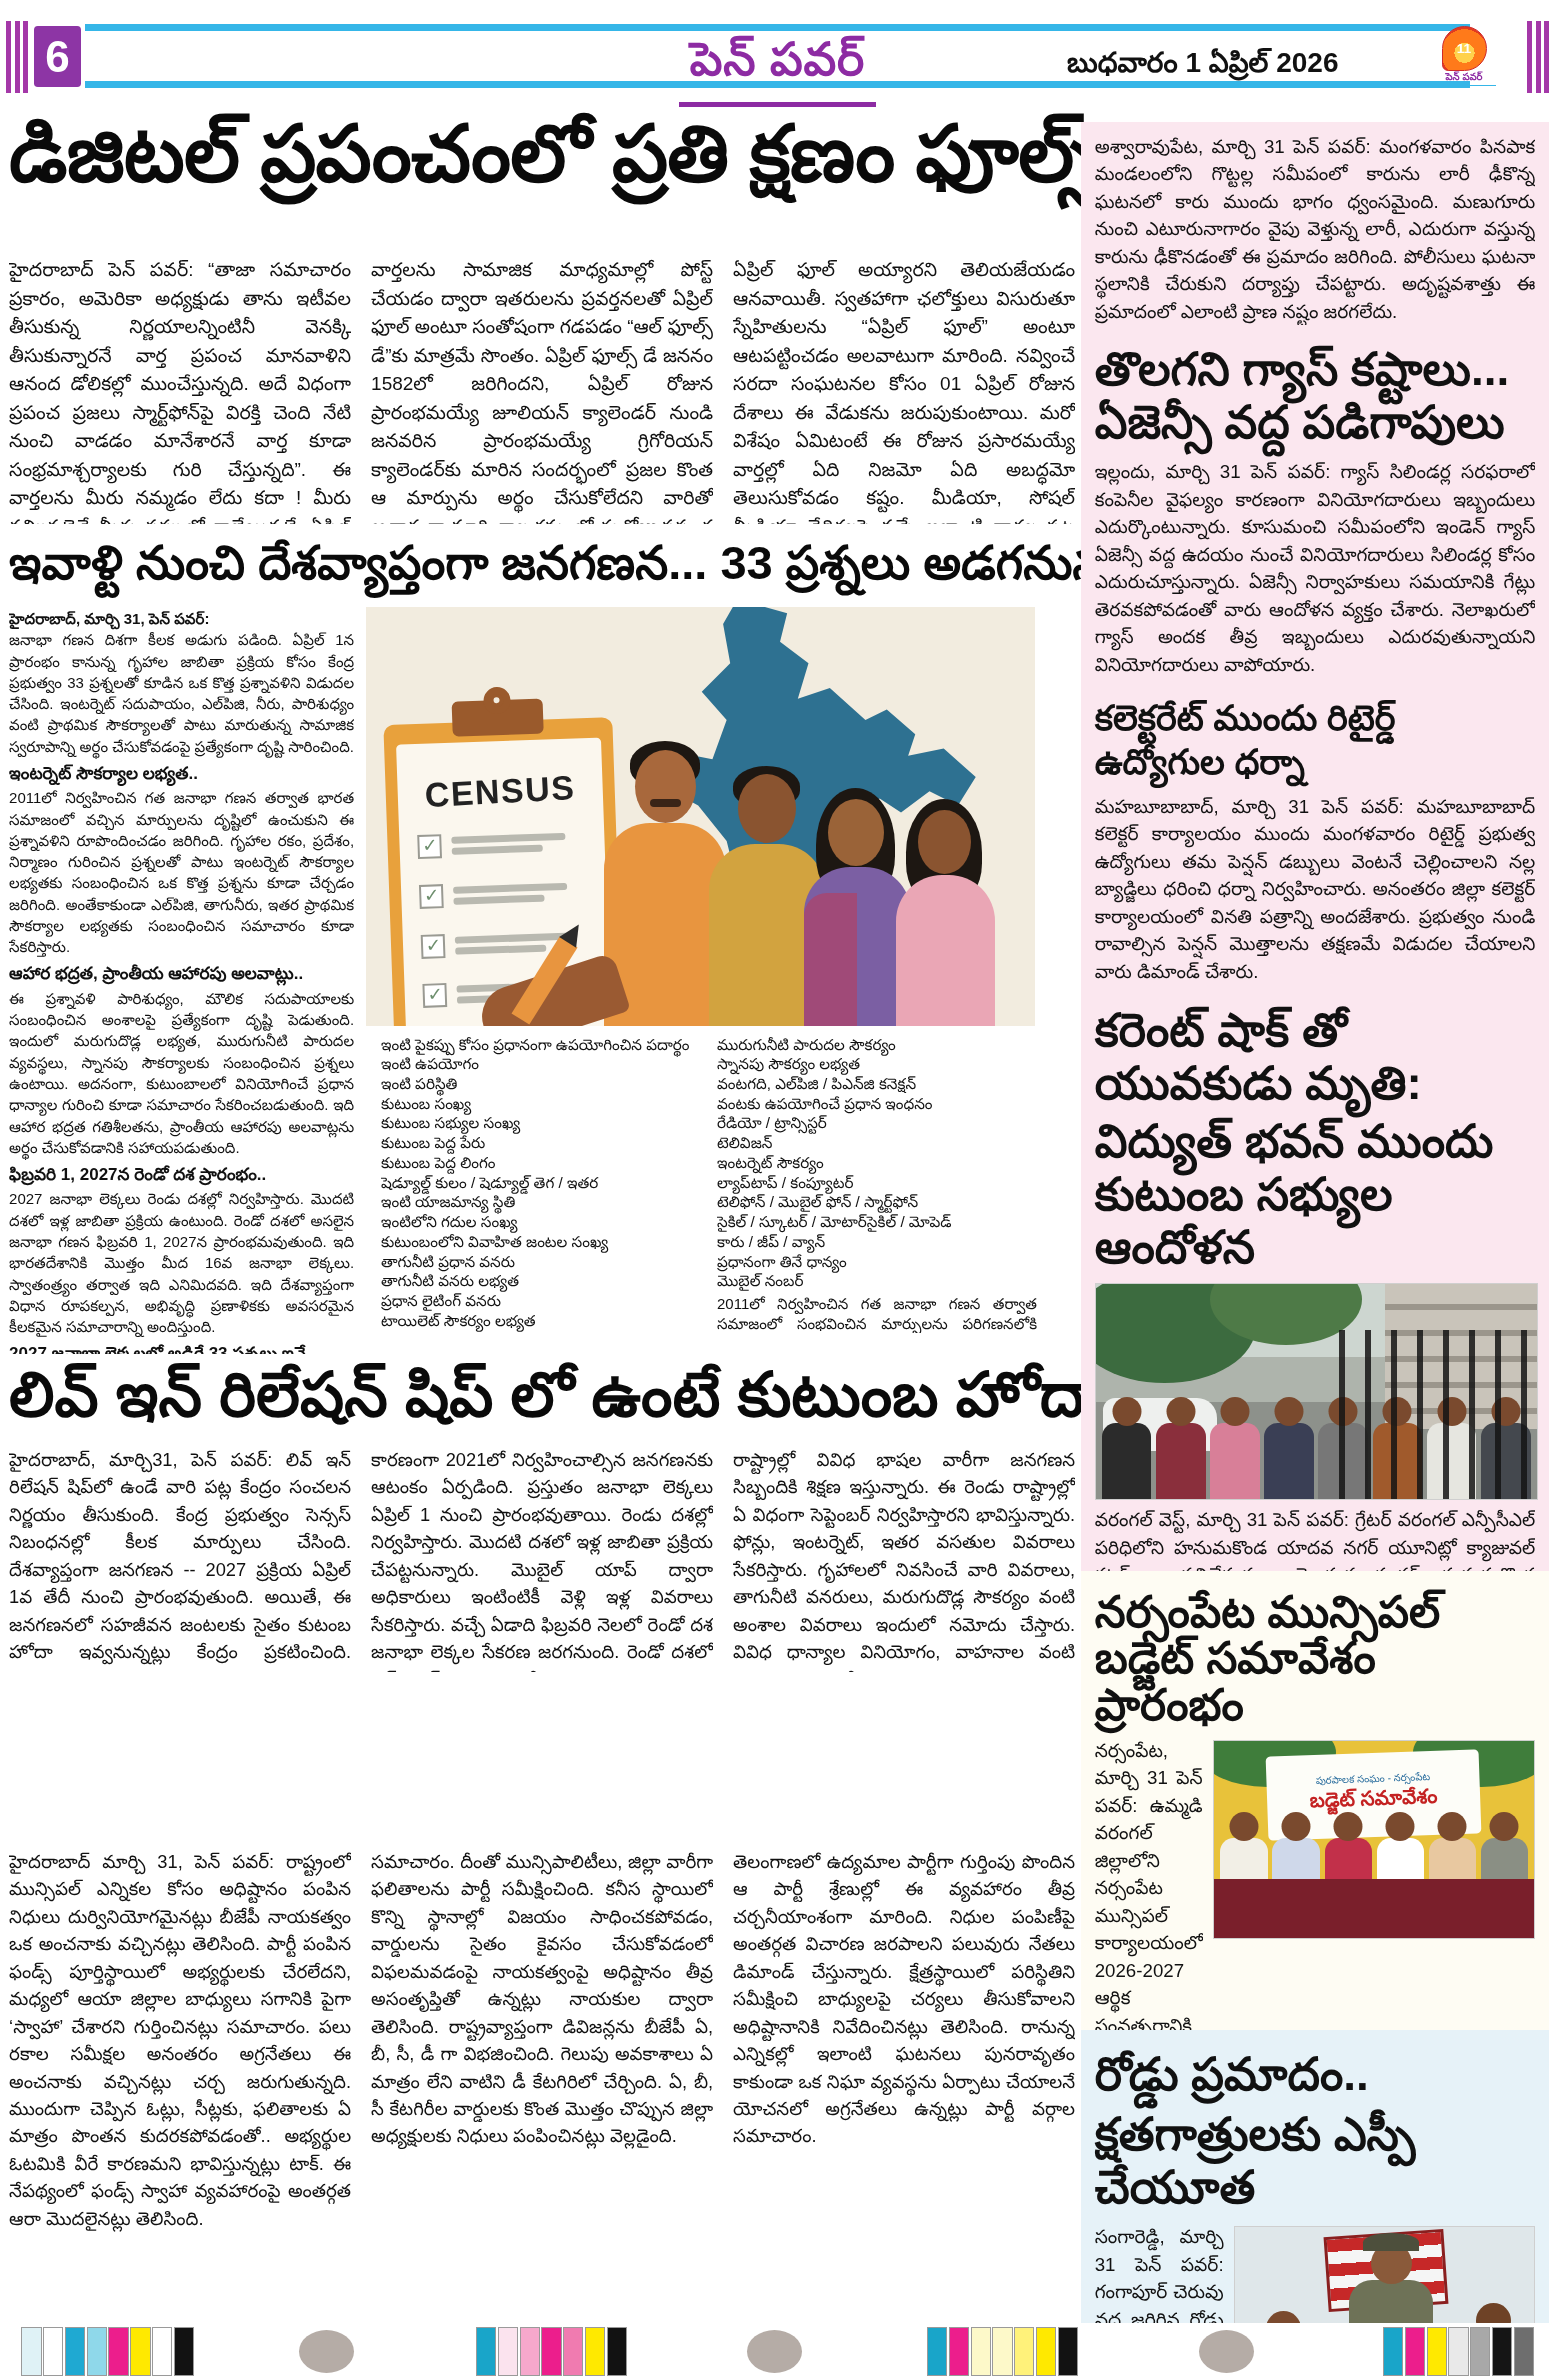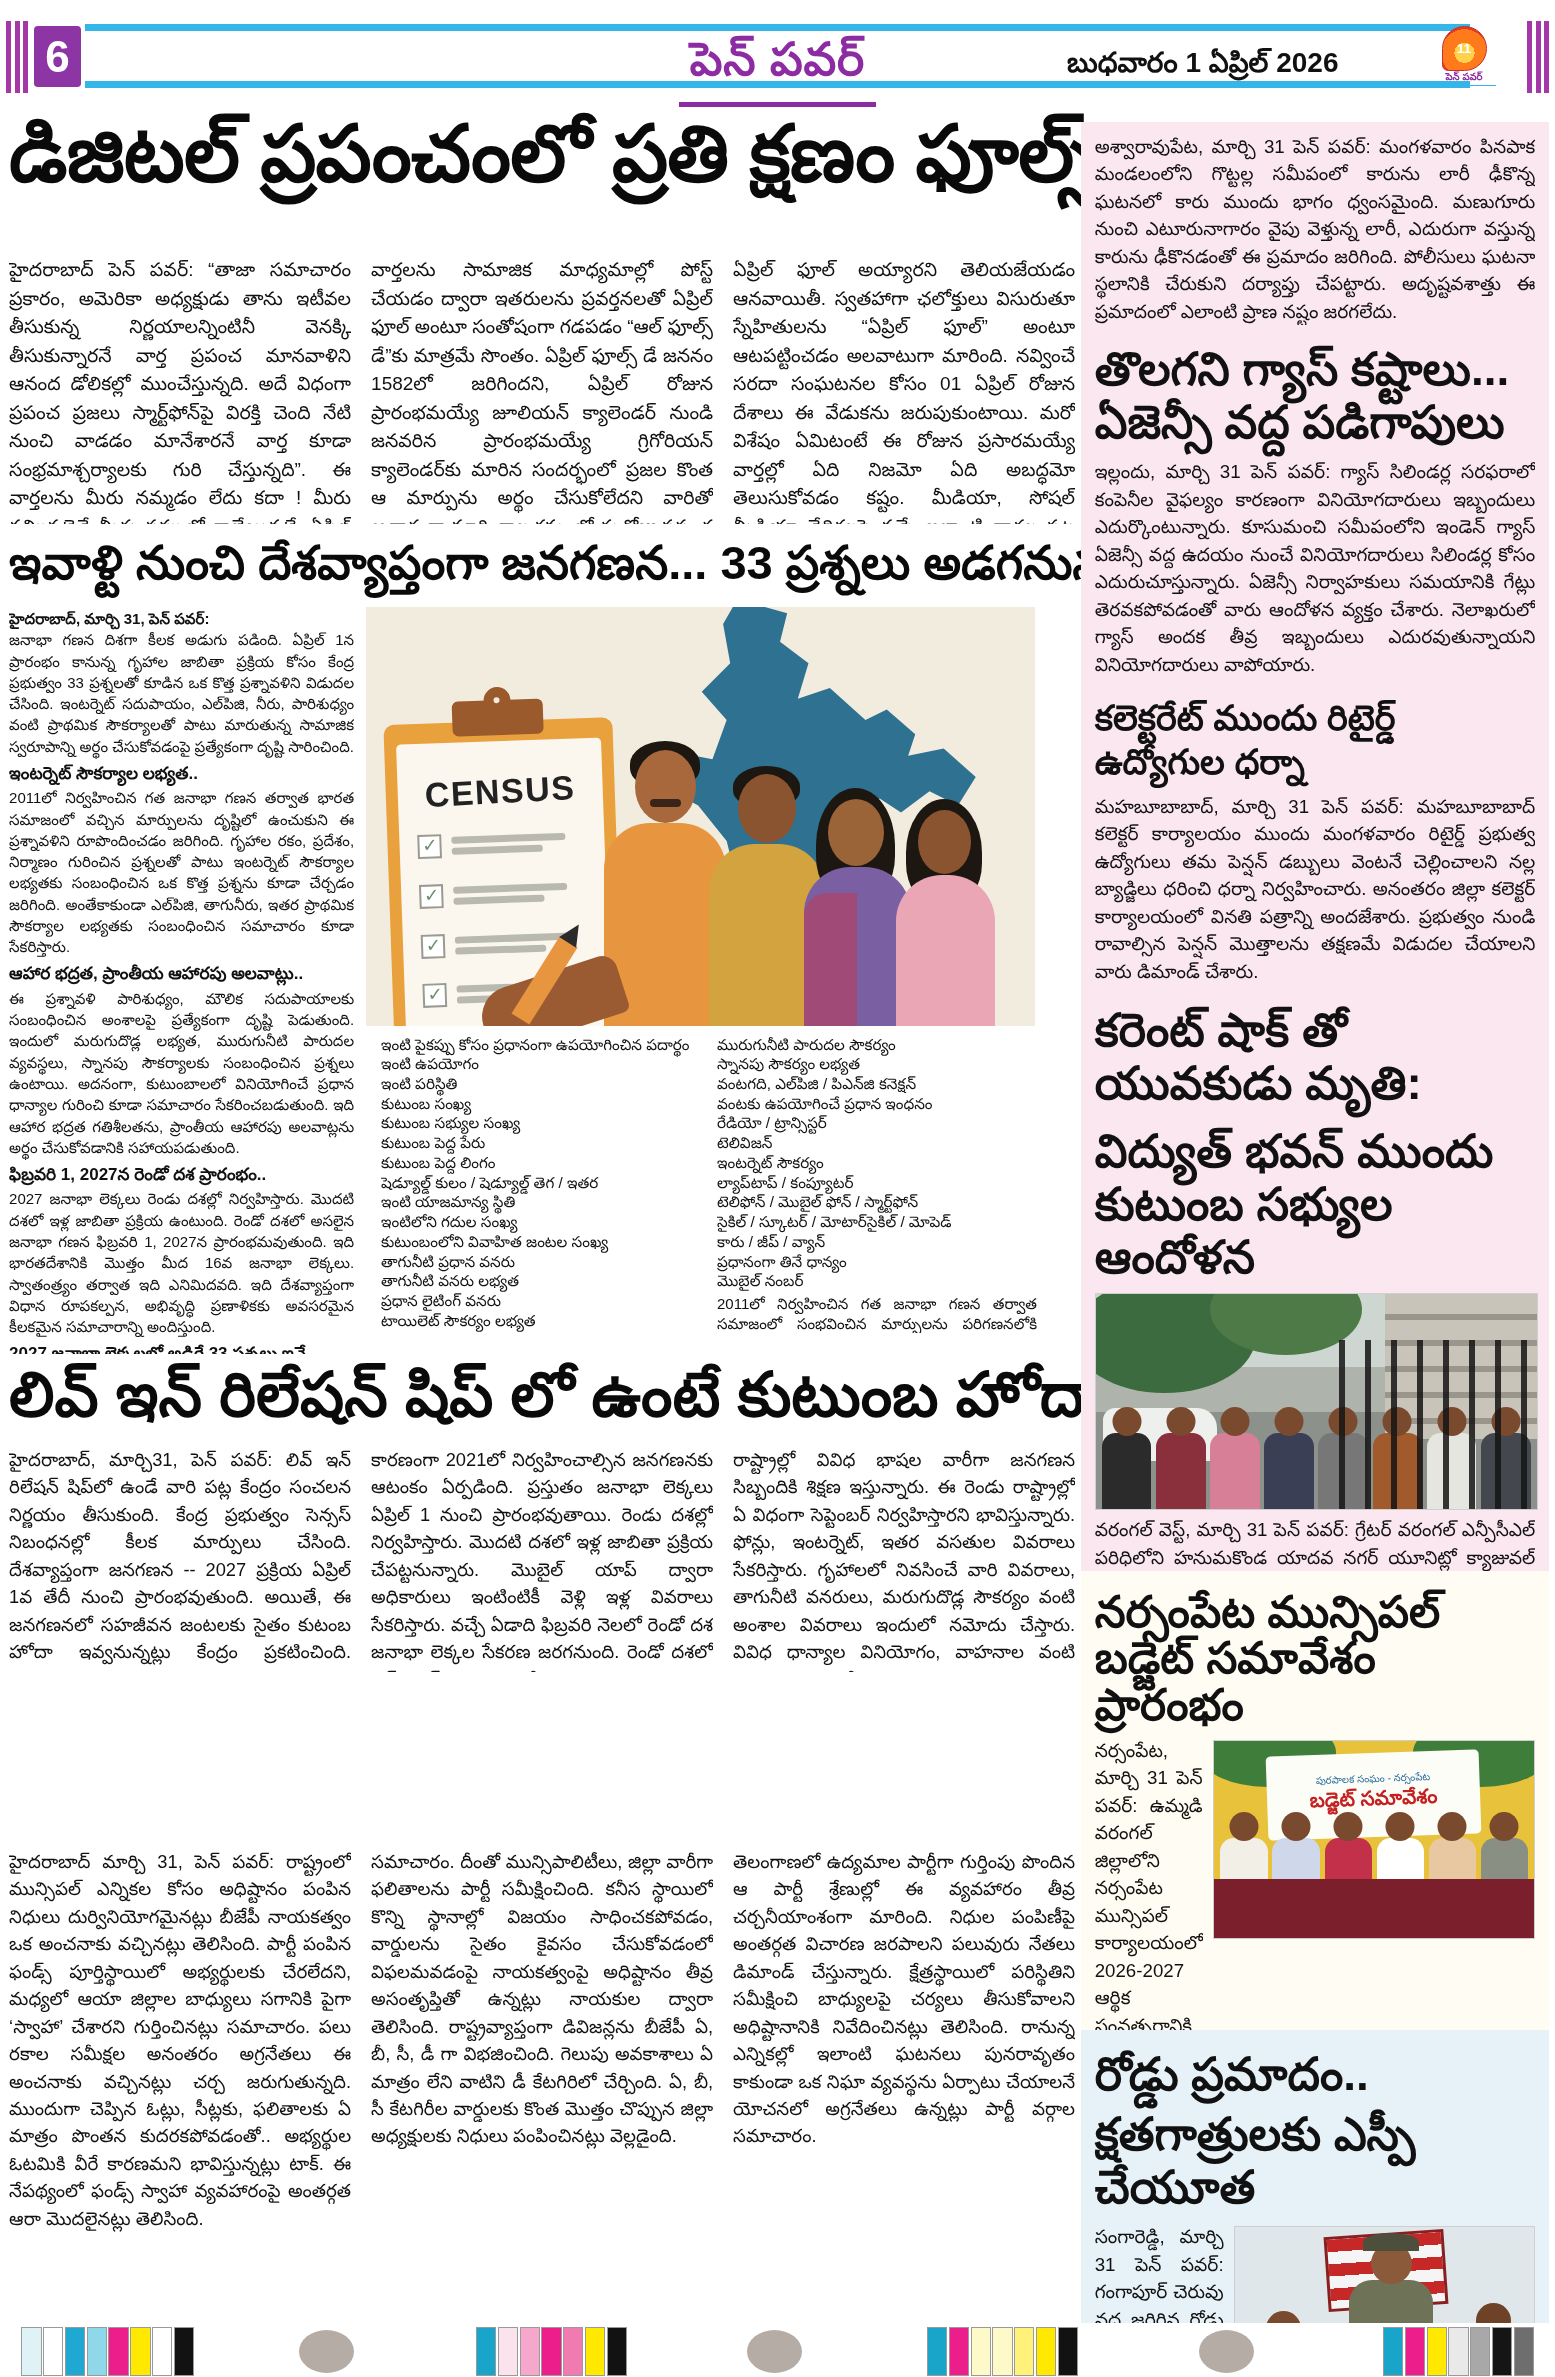--- a/index.html
+++ b/index.html
@@ -295,21 +295,21 @@
 
   <div id="rail-pink" class="rail">
     <div class="coltxt">అశ్వారావుపేట, మార్చి 31   పెన్ పవర్:  మంగళవారం పినపాక మండలంలోని గొట్టల్ల సమీపంలో కారును లారీ ఢీకొన్న ఘటనలో కారు ముందు భాగం ధ్వంసమైంది. మణుగూరు నుంచి ఎటూరునాగారం వైపు వెళ్తున్న లారీ, ఎదురుగా వస్తున్న కారును ఢీకొనడంతో ఈ ప్రమాదం జరిగింది. పోలీసులు ఘటనా స్థలానికి చేరుకుని దర్యాప్తు చేపట్టారు. అదృష్టవశాత్తు ఈ ప్రమాదంలో ఎలాంటి ప్రాణ నష్టం జరగలేదు.</div>
     <div class="gap"></div>
     <h2 class="rh-l">తొలగని గ్యాస్ కష్టాలు... ఏజెన్సీ వద్ద పడిగాపులు</h2>
     <div class="coltxt">ఇల్లందు, మార్చి 31 పెన్ పవర్:  గ్యాస్ సిలిండర్ల సరఫరాలో కంపెనీల వైఫల్యం కారణంగా వినియోగదారులు ఇబ్బందులు ఎదుర్కొంటున్నారు. కూసుమంచి సమీపంలోని ఇండెన్ గ్యాస్ ఏజెన్సీ వద్ద ఉదయం నుంచే వినియోగదారులు సిలిండర్ల కోసం ఎదురుచూస్తున్నారు. ఏజెన్సీ నిర్వాహకులు సమయానికి గేట్లు తెరవకపోవడంతో వారు ఆందోళన వ్యక్తం చేశారు. నెలాఖరులో గ్యాస్ అందక తీవ్ర ఇబ్బందులు ఎదురవుతున్నాయని వినియోగదారులు వాపోయారు.</div>
     <div class="gap"></div>
     <h2 class="rh-m">కలెక్టరేట్ ముందు రిటైర్డ్ ఉద్యోగుల ధర్నా</h2>
     <div class="coltxt">మహబూబాబాద్, మార్చి 31 పెన్ పవర్:  మహబూబాబాద్ కలెక్టర్ కార్యాలయం ముందు మంగళవారం రిటైర్డ్ ప్రభుత్వ ఉద్యోగులు తమ పెన్షన్ డబ్బులు వెంటనే చెల్లించాలని నల్ల బ్యాడ్జిలు ధరించి ధర్నా నిర్వహించారు. అనంతరం జిల్లా కలెక్టర్ కార్యాలయంలో వినతి పత్రాన్ని అందజేశారు. ప్రభుత్వం నుండి రావాల్సిన పెన్షన్ మొత్తాలను తక్షణమే విడుదల చేయాలని వారు డిమాండ్ చేశారు.</div>
     <div class="gap"></div>
-    <h2 class="rh-l" style="margin-bottom:16px">కరెంట్ షాక్ తో యువకుడు మృతి:</h2>
+    <h2 class="rh-l" style="margin-bottom:6px">కరెంట్ షాక్ తో యువకుడు మృతి:</h2>
     <h2 class="rh-l" style="margin-top:1.5px">విద్యుత్ భవన్ ముందు కుటుంబ సభ్యుల ఆందోళన</h2>
     <div class="photo" id="photo-street">
       <div class="tree"></div>
       <div class="tree2"></div>
       <div class="building"></div>
       <div class="car"></div>
       <div class="crowd">
         <div class="p" style="background:#2b2b2b"></div>
           <div class="p" style="background:#8a2f3c"></div>
         <div class="p" style="background:#d87f98"></div>

